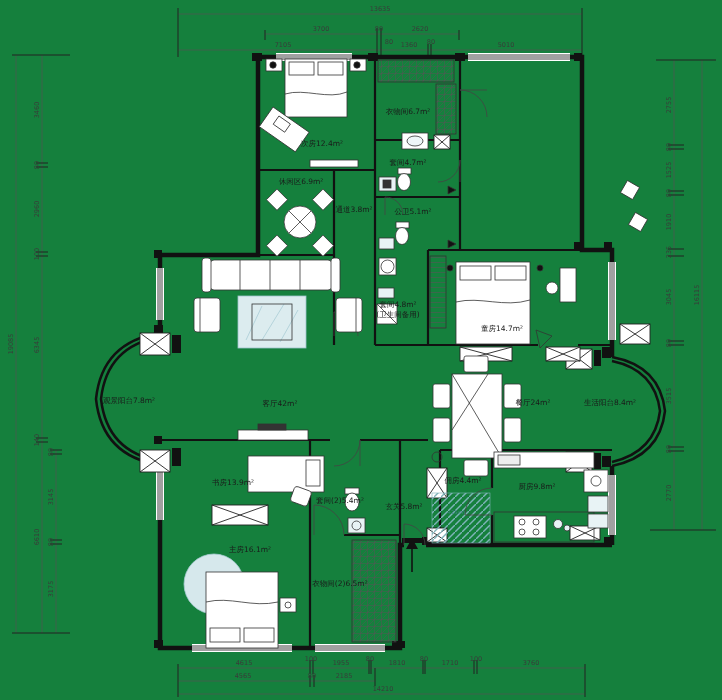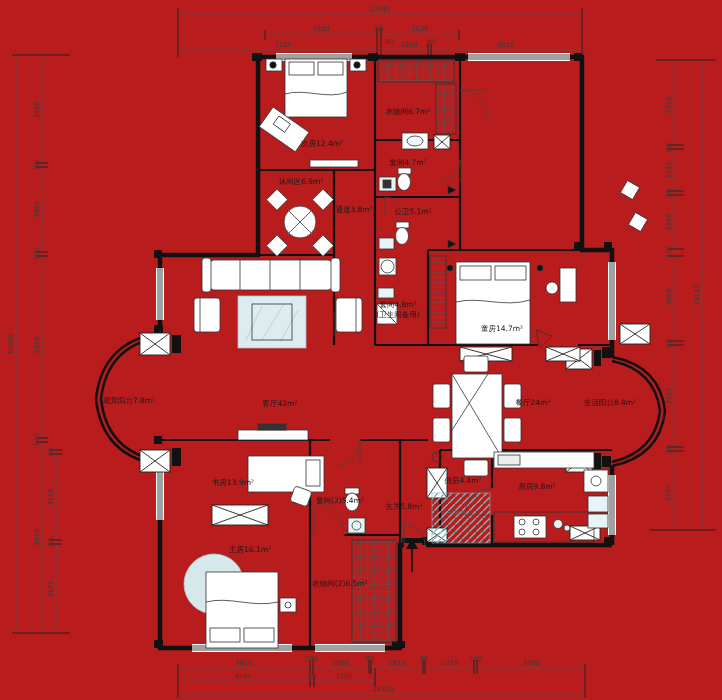--- a/index.html
+++ b/index.html
@@ -1,16 +1,16 @@
 <!DOCTYPE html>
 <html><head>
 <meta charset="utf-8">
 <style>
   html,body{margin:0;padding:0;background:#fff;}
-  .canvas{position:relative;width:722px;height:700px;background:#b91c1c;overflow:hidden;
+  .canvas{position:relative;width:722px;height:700px;background:#15803d;overflow:hidden;
           font-family:"DejaVu Sans",sans-serif;}
   svg{display:block}
   text{font-family:"DejaVu Sans",sans-serif;fill:#333;}
   .dim{font-size:6.5px;fill:#3a3a3a;}
   .room{font-size:7.5px;fill:#1a1a1a;}
   .tiny{font-size:5px;fill:#44808a;}
 </style>
 </head>
 <body>
 

